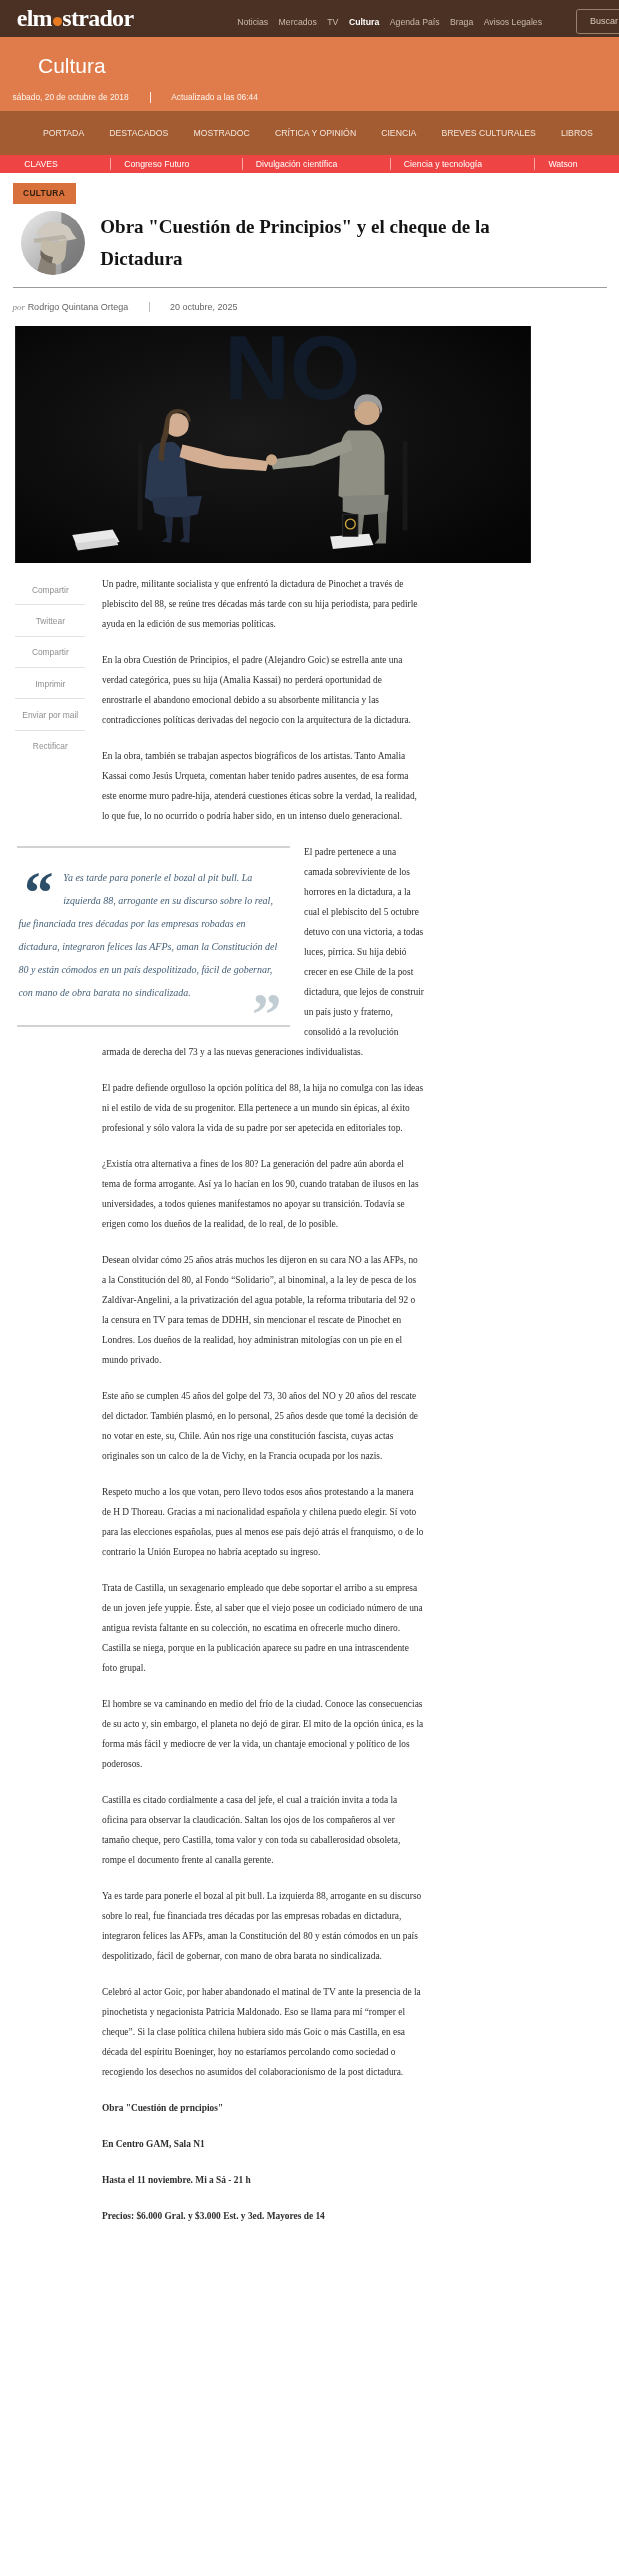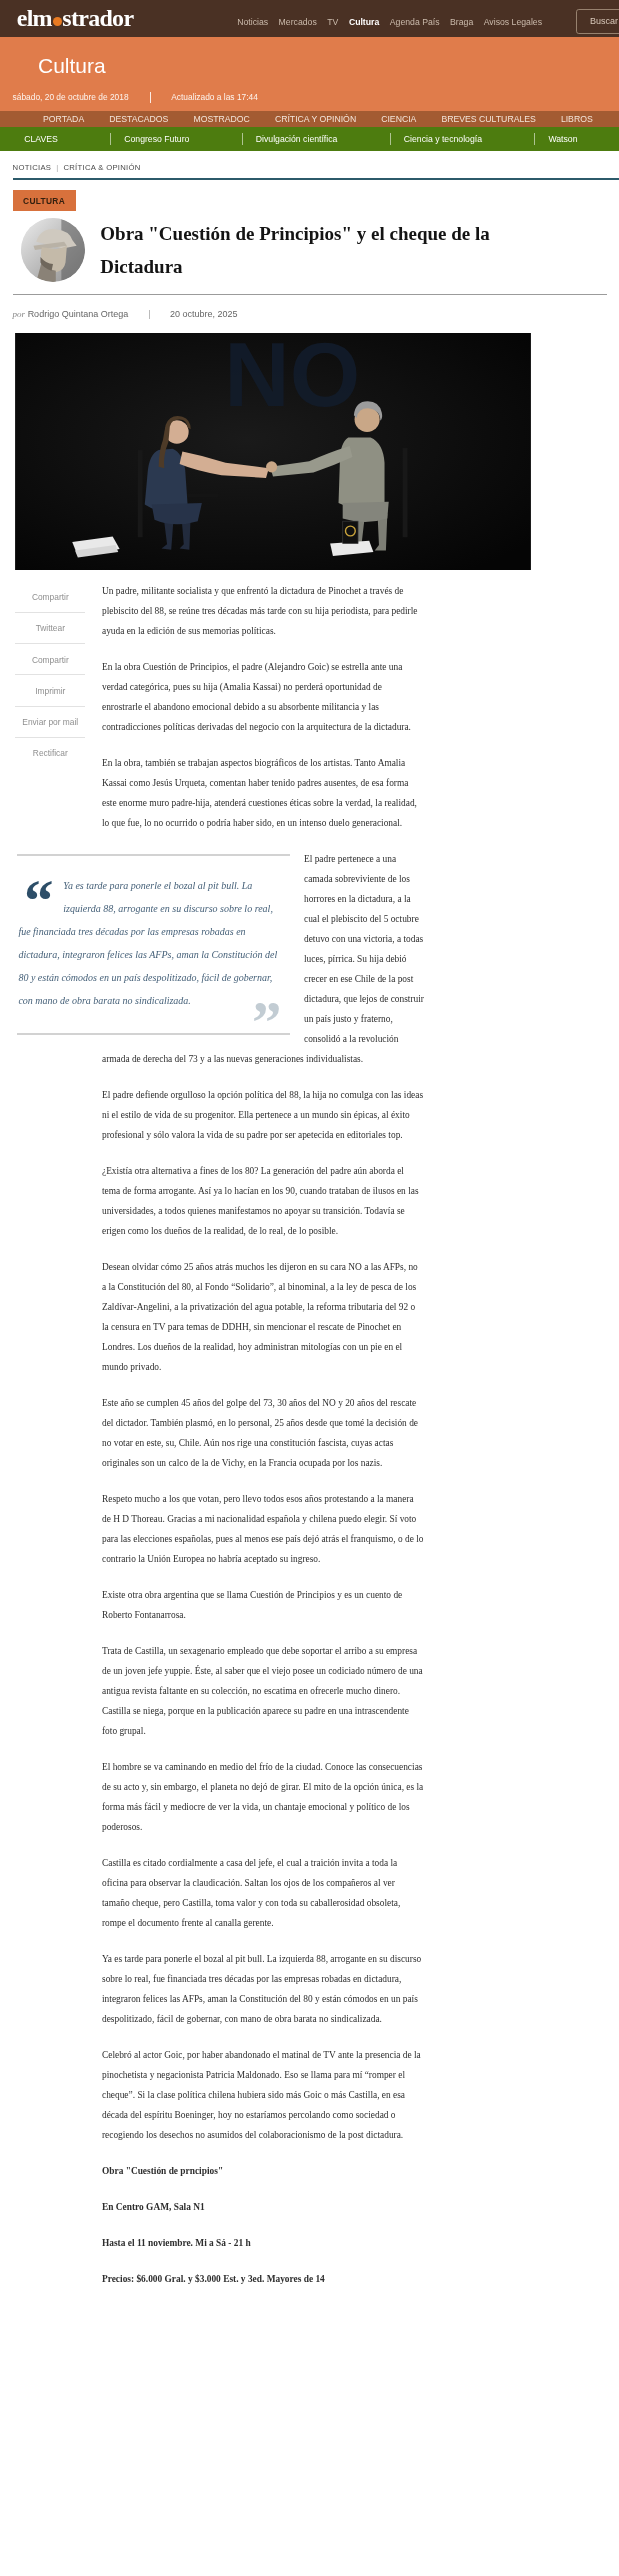--- a/index.html
+++ b/index.html
@@ -15,23 +15,23 @@
   .topnav-link.active { color:#fff; font-weight:bold; }
   .search-btn { position:absolute; right:-12.6px; top:9px; background:transparent; border:0.7px solid #97826f; border-radius:2.8px; color:#d8c8b9; font-size:9px; padding:6.3px 12.6px; cursor:pointer; }
 
   
   .band { background:#e07c4b; padding-top:16.7px; }
   .band-title { color:#fff; font-size:21px; margin-left:38px; }
   .band-meta { display:flex; align-items:center; color:#fdf4ee; font-size:8.4px; margin:14px 0 0 12.6px; padding-bottom:8.4px; }
   .vsep { display:inline-block; width:0.7px; height:11px; background:rgba(255,255,255,.85); margin:0 21px; }
 
   
-  .sectionnav { height:16px; background:#a35b32; display:flex; align-items:center; gap:25px; padding-left:43px; }
+  .sectionnav { height:44px; background:#a35b32; display:flex; align-items:center; gap:25px; padding-left:43px; }
   .sectionnav-link { color:#f3e6db; font-size:8.7px; text-decoration:none; white-space:nowrap; cursor:pointer; }
-  .subnav { height:24px; background:#4d7c0f; display:flex; align-items:center; padding-left:11px; }
+  .subnav { height:18px; background:#ef4444; display:flex; align-items:center; padding-left:11px; }
   .subnav-link { color:#fff; font-size:8.7px; text-decoration:none; white-space:nowrap; padding:1.4px 13.2px; cursor:pointer; }
   .subnav-link + .subnav-link { border-left:0.7px solid rgba(255,255,255,.55);margin-left:39px; }
 
   
   .breadcrumb { margin:12px 0 0 12.6px; padding-bottom:6.3px; border-bottom:2.1px solid #2c5a6a; font-size:7.7px; letter-spacing:0.3px; color:#4a4a4a; }
   .breadcrumb a { color:#4a4a4a; text-decoration:none; cursor:pointer; }
   .bc-sep { color:#aaa; margin:0 4.9px; }
 
   
   .badge { display:inline-block; margin:9.8px 0 0 12.6px; background:#d8713c; color:#35200f; font-size:8.4px; font-weight:bold; letter-spacing:0.3px; padding:5.6px 10.5px; cursor:pointer; }
@@ -82,21 +82,21 @@
         <a class="topnav-link">Avisos Legales</a>
       </nav>
     <button class="search-btn">Buscar</button>
   </header>
 
   <div class="band">
     <div class="band-title">Cultura</div>
     <div class="band-meta">
       <span>sábado, 20 de octubre de 2018</span>
       <span class="vsep"></span>
-      <span>Actualizado a las 17:44</span>
+      <span>Actualizado a las 06:44</span>
     </div>
   </div>
 
   <nav class="sectionnav">
       <a class="sectionnav-link">PORTADA</a>
       <a class="sectionnav-link">DESTACADOS</a>
       <a class="sectionnav-link">MOSTRADOC</a>
       <a class="sectionnav-link">CRÍTICA Y OPINIÓN</a>
       <a class="sectionnav-link">CIENCIA</a>
       <a class="sectionnav-link">BREVES CULTURALES</a>
@@ -105,23 +105,20 @@
   <nav class="subnav">
       <a class="subnav-link">CLAVES</a>
       <a class="subnav-link">Congreso Futuro</a>
       <a class="subnav-link">Divulgación científica</a>
       <a class="subnav-link">Ciencia y tecnología</a>
       <a class="subnav-link">Watson</a>
       <a class="subnav-link">Cine chileno</a>
       <a class="subnav-link">Womad Chile</a>
     </nav>
 
-  <div class="breadcrumb">
-    <a>NOTICIAS</a><span class="bc-sep">|</span><a>CRÍTICA &amp; OPINIÓN</a>
-  </div>
 
   <main>
     <span class="badge">CULTURA</span>
 
     <div class="art-head">
       <div class="avatar">
         <svg width="64" height="64" viewBox="0 0 92 92">
           <defs>
             <linearGradient id="avg" x1="0" y1="0" x2="1" y2="1">
               <stop offset="0" stop-color="#ececec"></stop>
@@ -219,21 +216,20 @@
           </blockquote>
           <p class="para">El padre pertenece a una camada sobreviviente de los horrores en la dictadura, a la cual el plebiscito del 5 octubre detuvo con una victoria, a todas luces, pírrica. Su hija debió crecer en ese Chile de la post dictadura, que lejos de construir un país justo y fraterno, consolidó a la revolución armada de derecha del 73 y a las nuevas generaciones individualistas.</p>
         </div>
 
         <div class="after-quote">
             <p class="para">El padre defiende orgulloso la opción política del 88, la hija no comulga con las ideas ni el estilo de vida de su progenitor. Ella pertenece a un mundo sin épicas, al éxito profesional y sólo valora la vida de su padre por ser apetecida en editoriales top.</p>
             <p class="para">¿Existía otra alternativa a fines de los 80? La generación del padre aún aborda el tema de forma arrogante. Así ya lo hacían en los 90, cuando trataban de ilusos en las universidades, a todos quienes manifestamos no apoyar su transición. Todavía se erigen como los dueños de la realidad, de lo real, de lo posible.</p>
             <p class="para">Desean olvidar cómo 25 años atrás muchos les dijeron en su cara NO a las AFPs, no a la Constitución del 80, al Fondo “Solidario”, al binominal, a la ley de pesca de los Zaldívar-Angelini, a la privatización del agua potable, la reforma tributaria del 92 o la censura en TV para temas de DDHH, sin mencionar el rescate de Pinochet en Londres. Los dueños de la realidad, hoy administran mitologías con un pie en el mundo privado.</p>
             <p class="para">Este año se cumplen 45 años del golpe del 73, 30 años del NO y 20 años del rescate del dictador. También plasmó, en lo personal, 25 años desde que tomé la decisión de no votar en este, su, Chile. Aún nos rige una constitución fascista, cuyas actas originales son un calco de la de Vichy, en la Francia ocupada por los nazis.</p>
             <p class="para">Respeto mucho a los que votan, pero llevo todos esos años protestando a la manera de H D Thoreau. Gracias a mi nacionalidad española y chilena puedo elegir. Sí voto para las elecciones españolas, pues al menos ese país dejó atrás el franquismo, o de lo contrario la Unión Europea no habría aceptado su ingreso.</p>
-            <p class="para">Existe otra obra argentina que se llama Cuestión de Principios y es un cuento de Roberto Fontanarrosa.</p>
             <p class="para">Trata de Castilla, un sexagenario empleado que debe soportar el arribo a su empresa de un joven jefe yuppie. Éste, al saber que el viejo posee un codiciado número de una antigua revista faltante en su colección, no escatima en ofrecerle mucho dinero. Castilla se niega, porque en la publicación aparece su padre en una intrascendente foto grupal.</p>
             <p class="para">El hombre se va caminando en medio del frío de la ciudad. Conoce las consecuencias de su acto y, sin embargo, el planeta no dejó de girar. El mito de la opción única, es la forma más fácil y mediocre de ver la vida, un chantaje emocional y político de los poderosos.</p>
             <p class="para">Castilla es citado cordialmente a casa del jefe, el cual a traición invita a toda la oficina para observar la claudicación. Saltan los ojos de los compañeros al ver tamaño cheque, pero Castilla, toma valor y con toda su caballerosidad obsoleta, rompe el documento frente al canalla gerente.</p>
             <p class="para">Ya es tarde para ponerle el bozal al pit bull. La izquierda 88, arrogante en su discurso sobre lo real, fue financiada tres décadas por las empresas robadas en dictadura, integraron felices las AFPs, aman la Constitución del 80 y están cómodos en un país despolitizado, fácil de gobernar, con mano de obra barata no sindicalizada.</p>
             <p class="para">Celebró al actor Goic, por haber abandonado el matinal de TV ante la presencia de la pinochetista y negacionista Patricia Maldonado. Eso se llama para mí “romper el cheque”. Si la clase política chilena hubiera sido más Goic o más Castilla, en esa década del espíritu Boeninger, hoy no estaríamos percolando como sociedad o recogiendo los desechos no asumidos del colaboracionismo de la post dictadura.</p>
           </div>
 
         <div>
             <p class="para bold">Obra "Cuestión de prncipios"</p>
             <p class="para bold">En Centro GAM, Sala N1</p>

